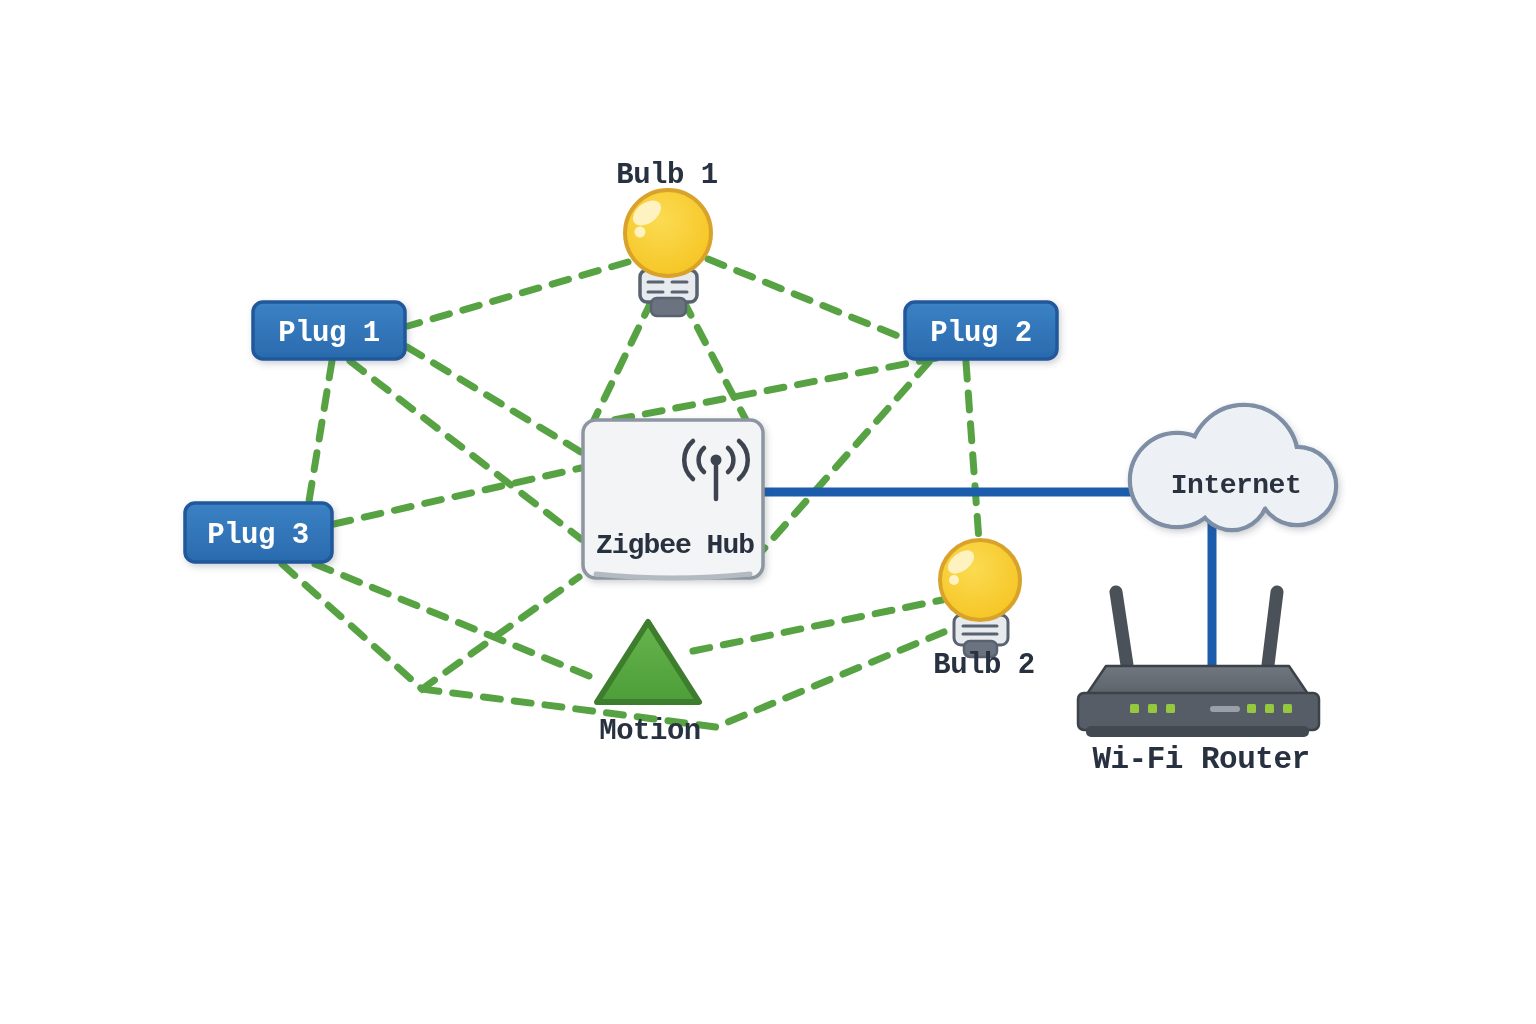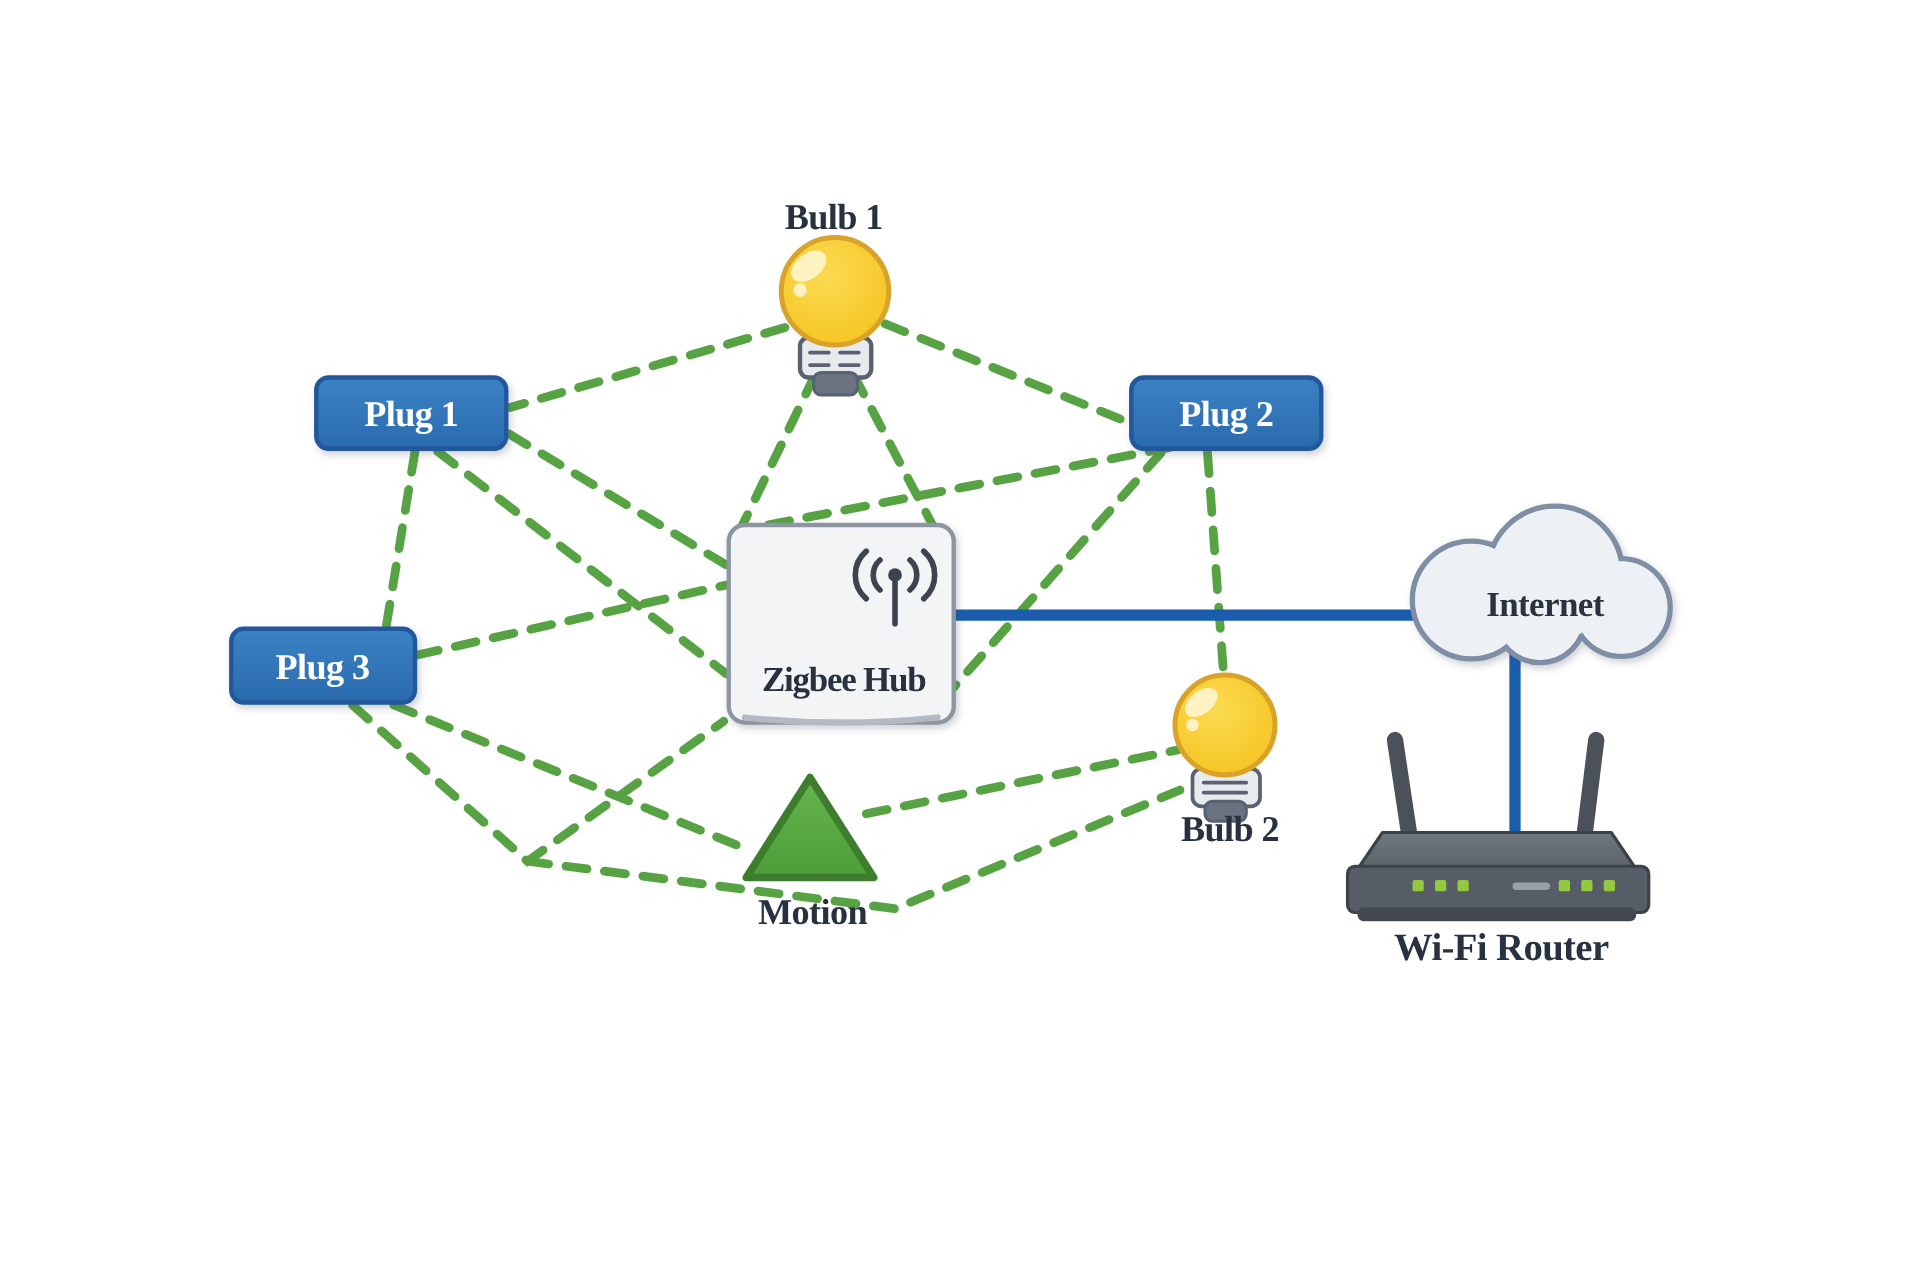--- a/index.html
+++ b/index.html
@@ -27,21 +27,21 @@
     --router-dark:#3c424a;
     --router-base:#434951;
     --antenna:#4b5159;
     --led:#93c83f;
     --slot:#9aa0a8;
     --label:#27313f;
     --icon-dark:#3d4450;
   }
   html,body{margin:0;padding:0;background:#ffffff;}
   .stage{position:relative;width:1536px;height:1024px;background:#ffffff;overflow:hidden;
-         font-family:Liberation Serif, serif;}
+         font-family:Liberation Mono, monospace;}
   svg{position:absolute;left:0;top:0;}
   .mesh{stroke:var(--mesh);stroke-width:7;fill:none;stroke-dasharray:17 14;stroke-linecap:round;}
   .wire{stroke:var(--wire);stroke-width:9;fill:none;stroke-linecap:round;}
   .node-label{fill:var(--label);font-weight:bold;font-size:29px;letter-spacing:-0.5px;text-anchor:middle;}
   .plug-label{fill:#ffffff;font-weight:bold;font-size:29px;letter-spacing:-0.5px;text-anchor:middle;}
   .hub-label{fill:var(--label);font-weight:bold;font-size:28px;letter-spacing:-1px;text-anchor:middle;}
   .cloud-label{fill:#2a3240;font-weight:bold;font-size:28px;letter-spacing:-0.5px;text-anchor:middle;}
   .plug-rect{fill:url(#plugGrad);stroke:var(--plug-border);stroke-width:3.5;}
   .thread{stroke:var(--base-dark);stroke-width:3;stroke-linecap:round;}
 </style>

